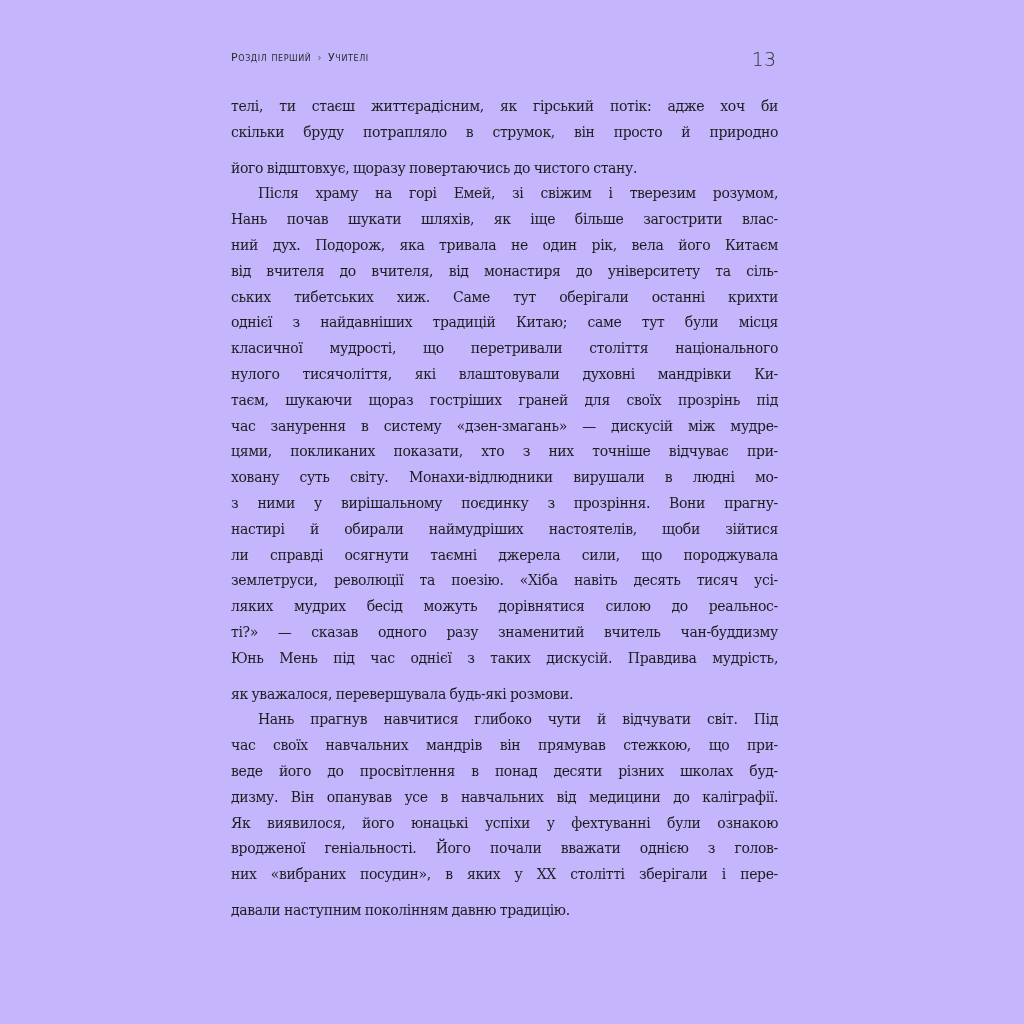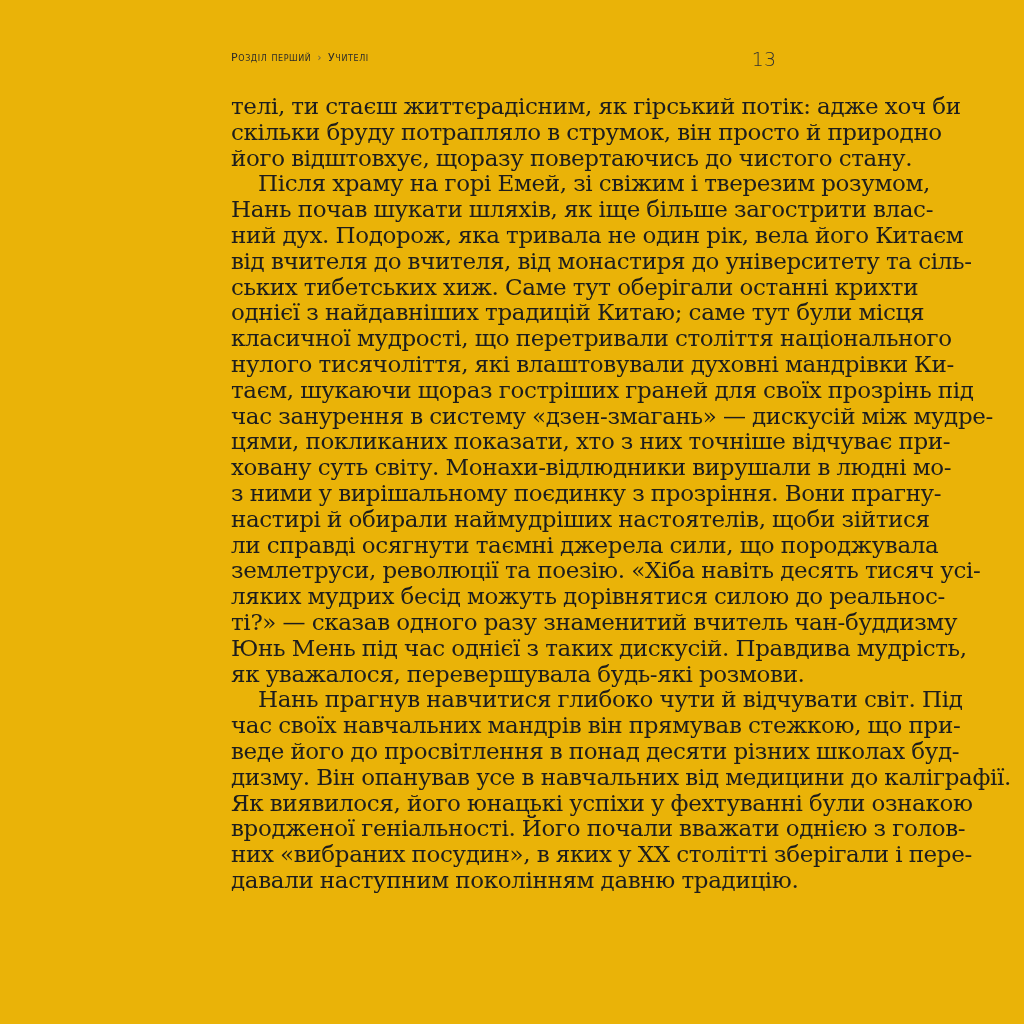--- a/index.html
+++ b/index.html
@@ -11,21 +11,21 @@
       width: 1024px;
       height: 1024px;
       position: relative;
       overflow: hidden;
     }
     .page {
       position: absolute;
       left: 0; top: 0;
       width: 1024px;
       height: 1024px;
-      background: #eab308;
+      background: #c4b5fd;
     }
     .running-head {
       position: absolute;
       left: 231px;
       top: 48px;
       width: 545px;
       height: 20px;
       font-family: "DejaVu Sans", sans-serif;
       color: #2a2a2a;
     }
@@ -52,35 +52,36 @@
       font-weight: 300;
       color: #333;
       font-family: "DejaVu Sans", sans-serif;
     }
     .body-text {
       position: absolute;
       left: 231px;
       top: 94px;
       width: 547px;
       font-family: "DejaVu Serif", serif;
-      font-size: 23px;
+      font-size: 14px;
       line-height: 25.8px;
       color: #1d1d1d;
       letter-spacing: -0.35px;
       word-spacing: -0.5px;
     }
     .line {
       display: block;
       white-space: nowrap;
       text-align: justify;
       text-align-last: justify;
       height: 25.8px;
     }
     .line.last {
       text-align-last: left;
+      margin-top: 10px;
     }
     .line.indent {
       padding-left: 27px;
     }
   </style>
 </head>
 <body>
 
 <div class="page">
 

